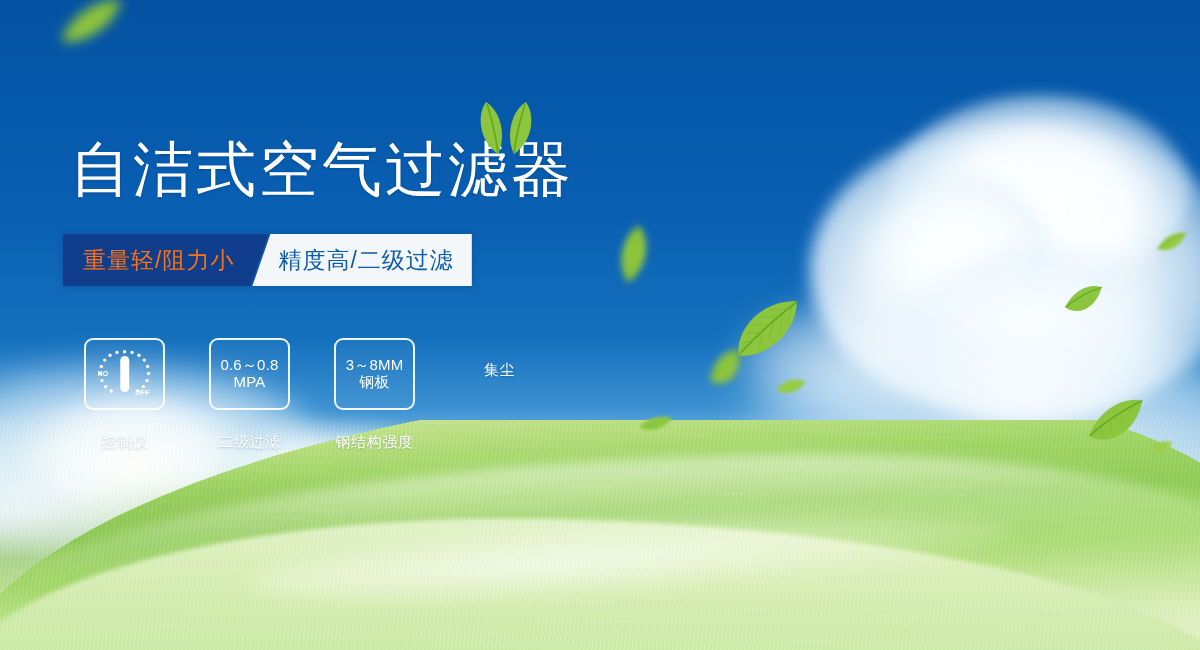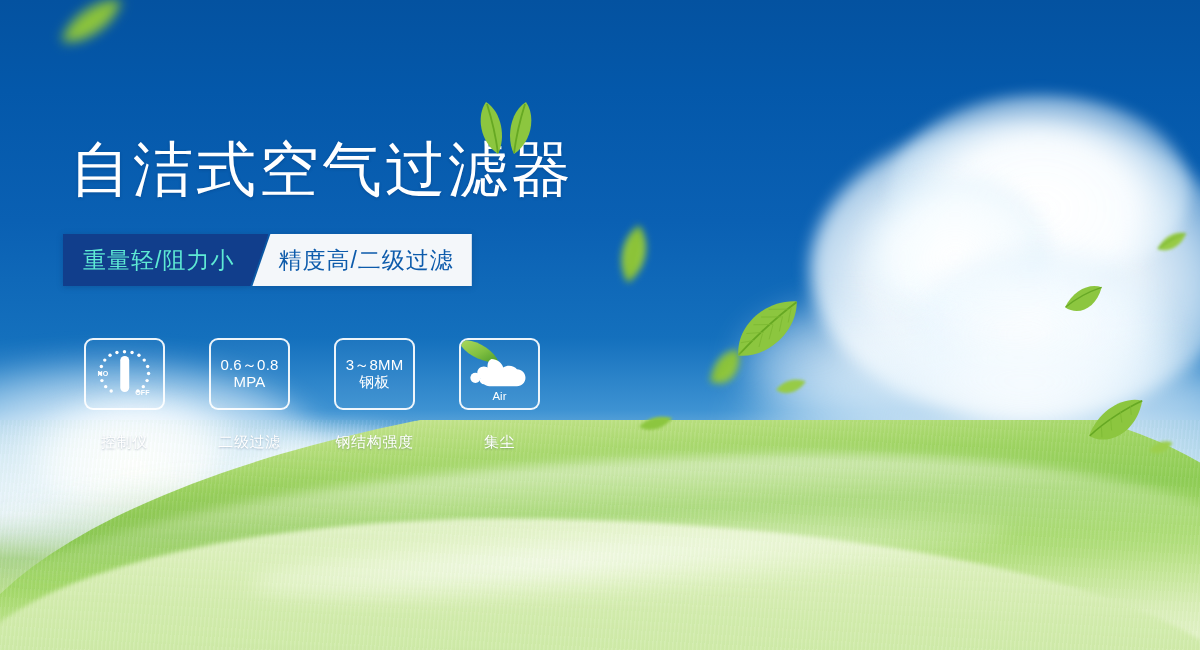--- a/index.html
+++ b/index.html
@@ -262,21 +262,21 @@
   }
 
   
   #subtitle-bar {
     position:absolute; left:63px; top:234px;
     height:52px; display:flex;
     filter:drop-shadow(0 1px 3px rgba(0,25,70,0.22));
   }
   #subtitle-left {
     background:#113e8c;
-    color:#5eead4;
+    color:#f97316;
     font-size:23px; letter-spacing:1px;
     display:flex; align-items:center;
     padding:0 22px 0 20px;
     white-space:nowrap;
     clip-path:polygon(0 0, 100% 0, calc(100% - 18px) 100%, 0 100%);
     padding-right:34px;
   }
   #subtitle-right {
     background:#f4f7fa;
     color:#0d5bab;
@@ -496,44 +496,20 @@
         <div class="feature-box">
           <div class="feature-text">
             <span class="l1">3～8MM</span>
             <span class="l2">钢板</span>
           </div>
         </div>
         <div class="feature-label">钢结构强度</div>
       </div>
 
       <div class="feature">
-        <div class="feature-box">
-          <div class="feature-icon">
-            <svg viewBox="0 0 81 72">
-              <defs>
-                <linearGradient id="leafgrad" x1="0" y1="0" x2="1" y2="1">
-                  <stop offset="0%" stop-color="#b6e05a"></stop>
-                  <stop offset="55%" stop-color="#86c43a"></stop>
-                  <stop offset="100%" stop-color="#4d9c22"></stop>
-                </linearGradient>
-              </defs>
-              <path d="M-4 0 C16 -2 34 10 40 24 C22 24 4 16 -4 0 Z" fill="url(#leafgrad)" opacity="0.95"></path>
-              <g fill="#ffffff">
-                <path d="M32 20 C38 20 43 24 44.5 29 C49 26 56 27 59 31 C64 31 68 35 68 40
-                         C68 45 64 49 59 49 L30 49 C25 49 21 45 21 40 C21 36 24 32 28 31
-                         C27 25 29 21 32 20 Z"></path>
-                <path d="M24 28 C28 28 31 31 31.5 34 C27 35 24 38 23.5 41.5
-                         C19.5 41 17 38 17 34.5 C17 31 20 28 24 28 Z"></path>
-                <circle cx="15" cy="40" r="5.4"></circle>
-                <circle cx="24" cy="42.5" r="4.4"></circle>
-              </g>
-              <text x="40.5" y="63" fill="#ffffff" font-size="12" text-anchor="middle" font-family="Liberation Sans, sans-serif">Air</text>
-            </svg>
-          </div>
-        </div>
         <div class="feature-label">集尘</div>
       </div>
 
     </div>
   </div>
 
   <div class="leaf leaf-blur3" style="left:638px; top:416px; width:36px; height:16px; transform:rotate(-6deg);">
     <svg viewBox="0 0 44 20">
       <path d="M1 11 C12 1 30 -1 43 5 C31 18 9 20 1 11 Z" fill="#8cc63f"></path>
     </svg>

